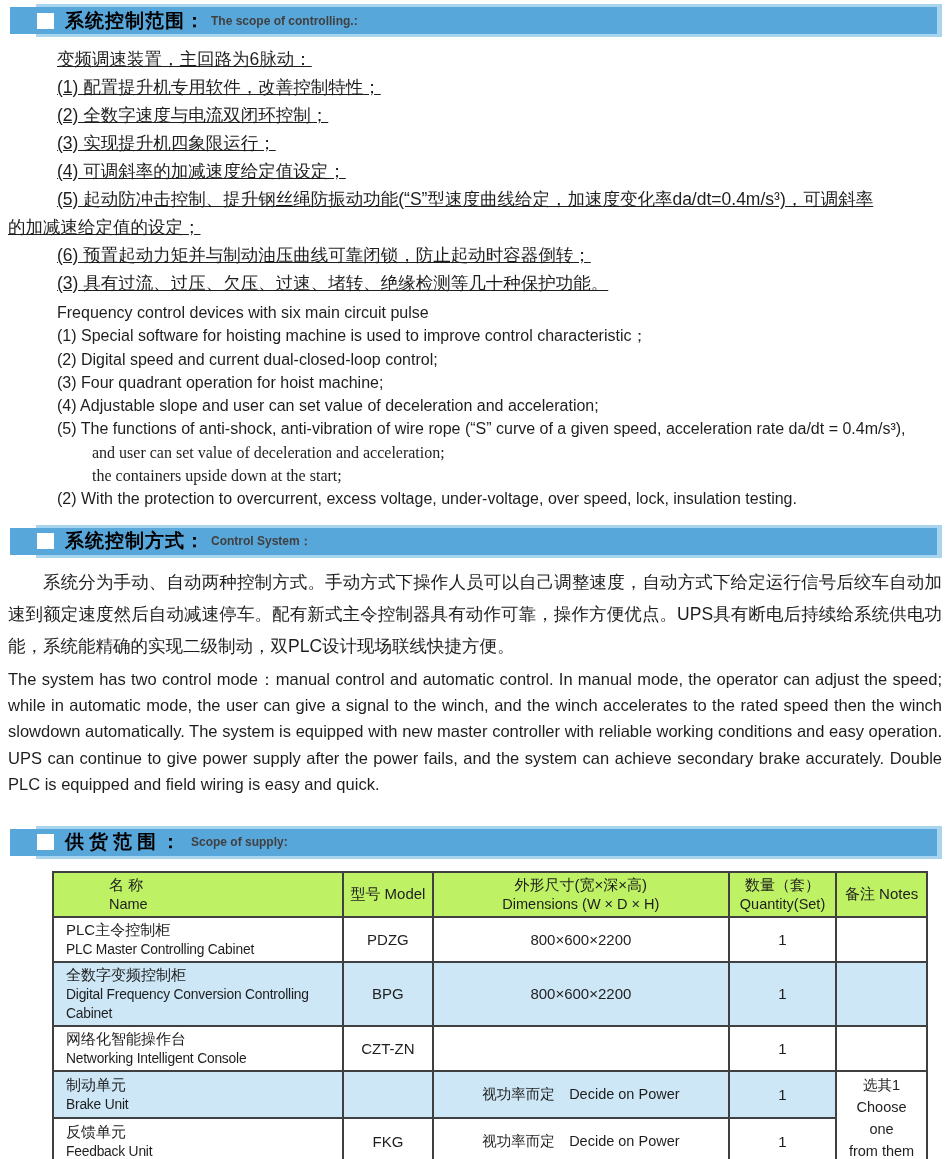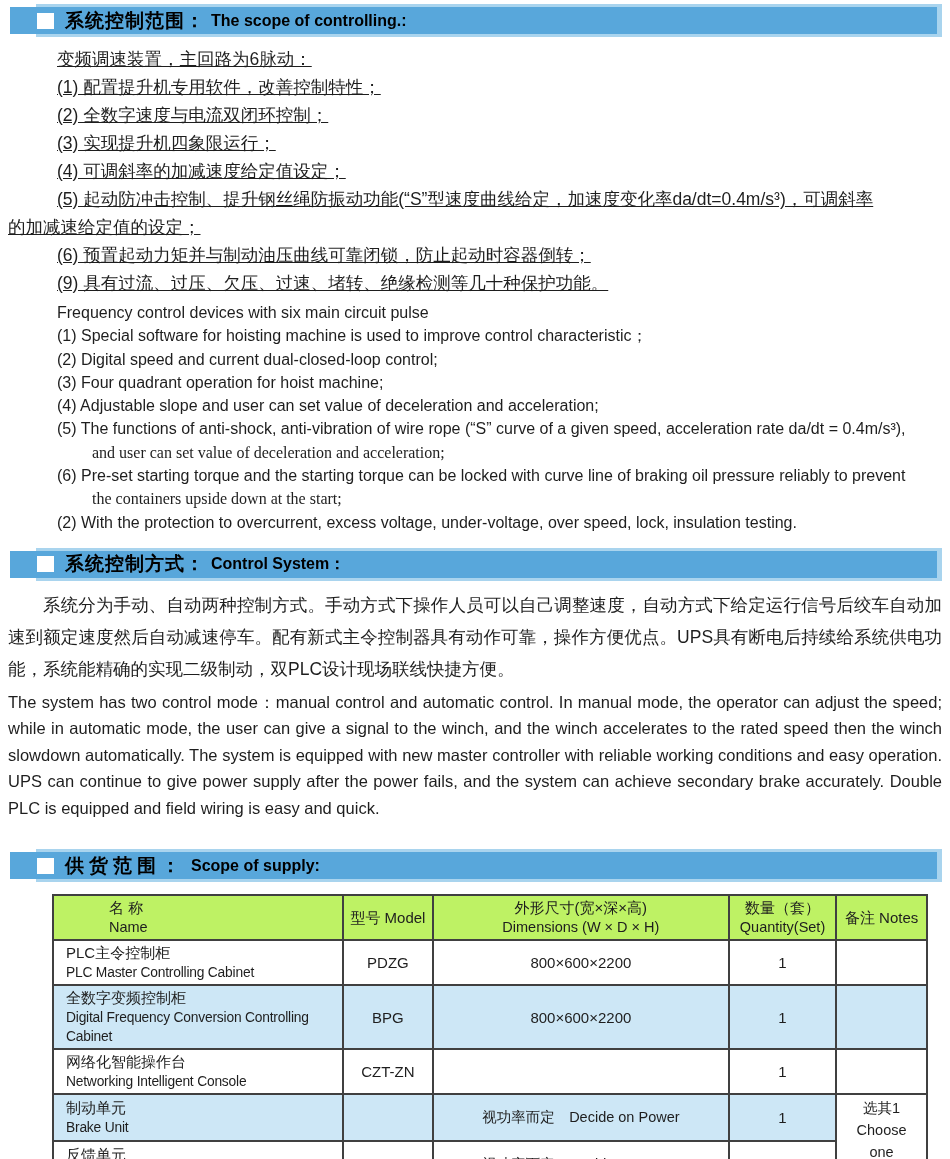--- a/index.html
+++ b/index.html
@@ -8,21 +8,21 @@
     font-family:"Liberation Sans","DejaVu Sans",sans-serif;
   }
   .page{padding:0 8px;box-sizing:border-box;width:950px;}
 
   
   .bar{position:relative;height:33px;margin-left:2px;}
   .bar .light{position:absolute;left:26px;top:0;right:0;bottom:0;background:#a9d4ee;}
   .bar .main{position:absolute;left:0;top:3px;right:5px;bottom:3px;background:#58a7db;display:flex;align-items:center;}
   .bar .sq{width:17px;height:16px;background:#ffffff;margin:0 11px 0 27px;flex:0 0 auto;}
   .bar .zh{color:#000000;font-weight:bold;font-size:19px;letter-spacing:1px;white-space:nowrap;}
-  .bar .en{color:#000000;font-weight:bold;font-size:16px;margin-left:6px;white-space:nowrap;}
+  .bar .en{color:#404040;font-weight:bold;font-size:12px;margin-left:6px;white-space:nowrap;}
   .bar.bar3 .zh{letter-spacing:5px;}
   .bar1{margin-top:4px;}
   .bar2{margin-top:14px;}
   .bar3{margin-top:28px;}
 
   
   .zh-list{margin-top:8px;font-size:17.5px;line-height:28px;}
   .zh-list .ln{padding-left:49px;text-decoration:underline;}
   .zh-list .ln.flush{padding-left:0;}
   .en-list{margin-top:4px;font-size:16px;line-height:23.3px;}
@@ -69,32 +69,31 @@
 
   <div class="zh-list">
     <div class="ln">变频调速装置，主回路为6脉动：</div>
     <div class="ln">(1) 配置提升机专用软件，改善控制特性；</div>
     <div class="ln">(2) 全数字速度与电流双闭环控制；</div>
     <div class="ln">(3) 实现提升机四象限运行；</div>
     <div class="ln">(4) 可调斜率的加减速度给定值设定；</div>
     <div class="ln">(5) 起动防冲击控制、提升钢丝绳防振动功能(“S”型速度曲线给定，加速度变化率da/dt=0.4m/s³)，可调斜率</div>
     <div class="ln flush">的加减速给定值的设定；</div>
     <div class="ln">(6) 预置起动力矩并与制动油压曲线可靠闭锁，防止起动时容器倒转；</div>
-    <div class="ln">(9) 具有过流、过压、欠压、过速、堵转、绝缘检测等几十种保护功能。</div>
+    <div class="ln">(3) 具有过流、过压、欠压、过速、堵转、绝缘检测等几十种保护功能。</div>
   </div>
 
   <div class="en-list">
     <div class="ln">Frequency control devices with six main circuit pulse</div>
     <div class="ln">(1) Special software for hoisting machine is used to improve control characteristic；</div>
     <div class="ln">(2) Digital speed and current dual-closed-loop control;</div>
     <div class="ln">(3) Four quadrant operation for hoist machine;</div>
     <div class="ln">(4) Adjustable slope and user can set value of deceleration and acceleration;</div>
     <div class="ln">(5) The functions of anti-shock, anti-vibration of wire rope (“S” curve of a given speed, acceleration rate da/dt = 0.4m/s³),</div>
     <div class="ln cont">and user can set value of deceleration and acceleration;</div>
-    <div class="ln">(6) Pre-set starting torque and the starting torque can be locked with curve line of braking oil pressure reliably to prevent</div>
     <div class="ln cont">the containers upside down at the start;</div>
     <div class="ln">(2) With the protection to overcurrent, excess voltage, under-voltage, over speed, lock, insulation testing.</div>
   </div>
 
   <div class="bar bar2">
     <div class="light"></div>
     <div class="main">
       <span class="sq"></span>
       <span class="zh">系统控制方式：</span>
       <span class="en">Control System：</span>

